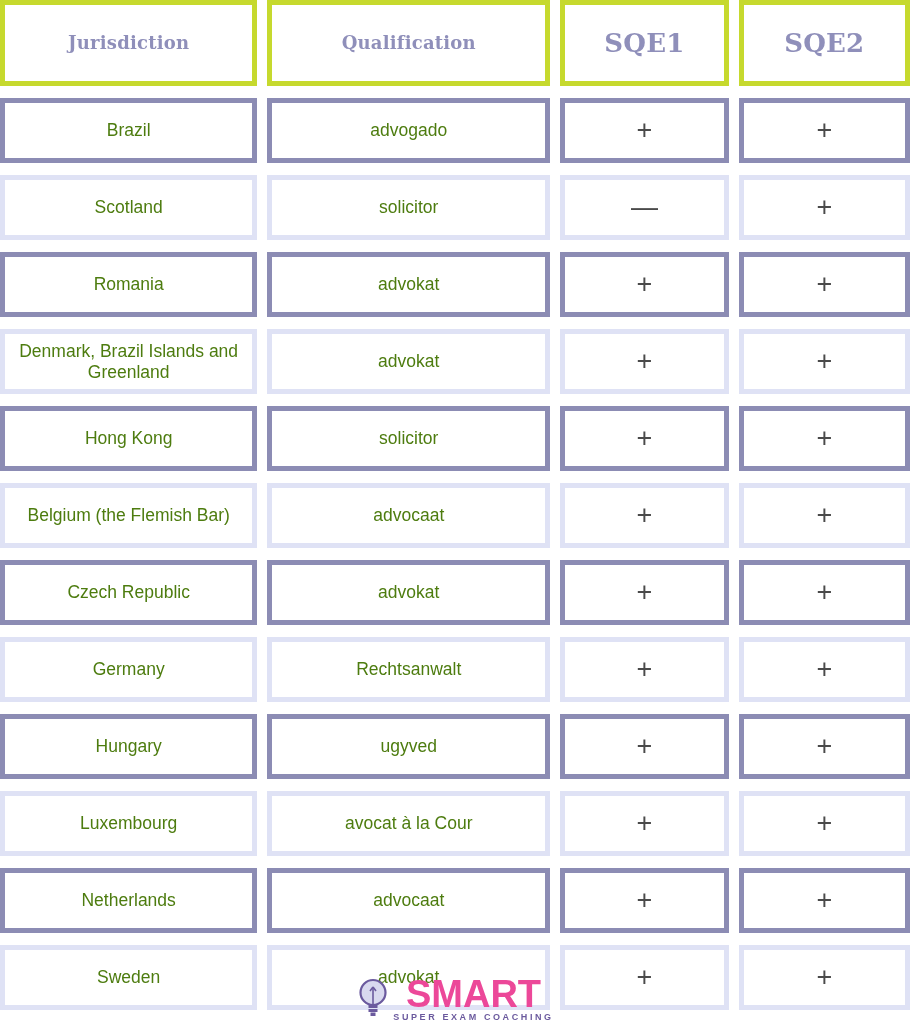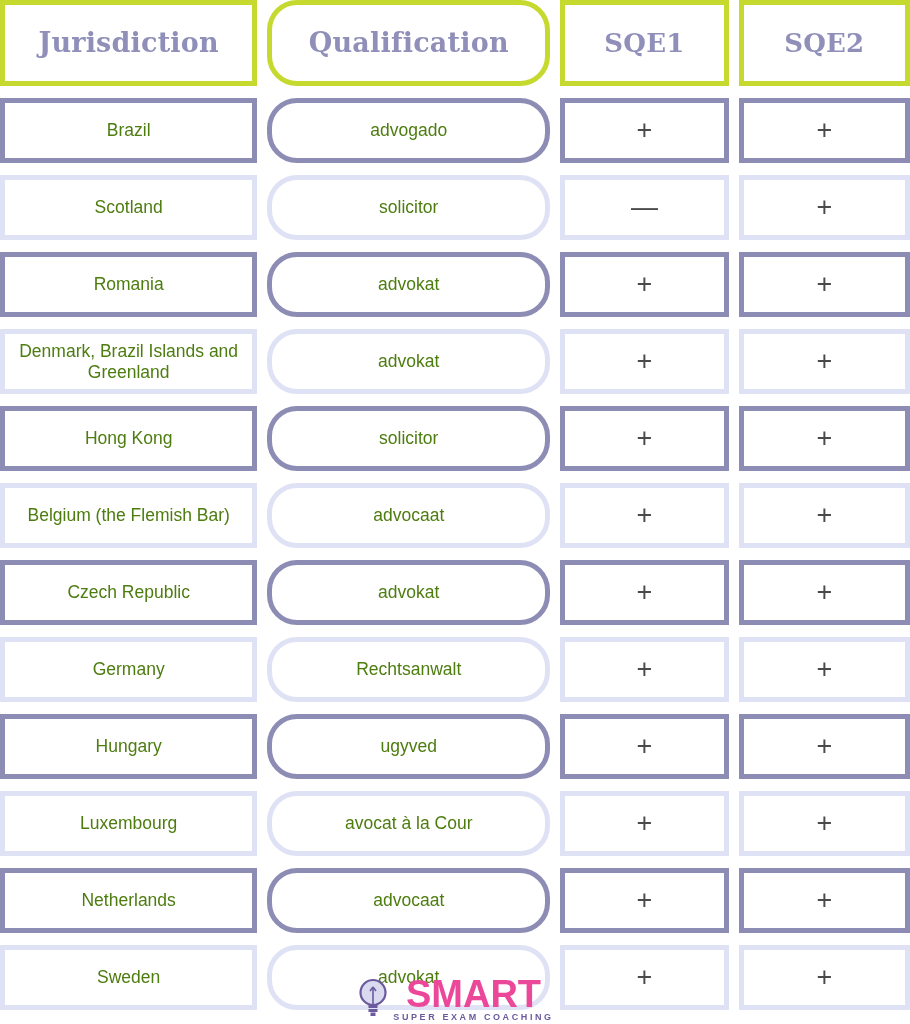--- a/index.html
+++ b/index.html
@@ -32,34 +32,34 @@
   .cell {
     background: #ffffff;
     display: flex;
     align-items: center;
     justify-content: center;
     text-align: center;
     height: 65px;
     padding: 2px 6px;
   }
   .col-1 { width: 271px; }
-  .col-2 { width: 298px; border-radius: 30px; }
+  .col-2 { width: 298px; }
   .col-3 { width: 177px; }
   .col-4 { width: 180px; }
 
   
   .header-row .cell {
     border: 5px solid #c6d92e;
     height: 86px;
   }
   .header-text {
     color: #8f8fba;
     font-family: "DejaVu Serif", "Liberation Serif", serif;
     font-weight: bold;
-    font-size: 27px;
+    font-size: 18px;
     letter-spacing: 0.2px;
     line-height: 1.1;
   }
   .header-row .col-3 .header-text,
   .header-row .col-4 .header-text { font-size: 26px; }
 
   
   .row-dark .cell { border: 5px solid #8c8cb4; }
   .row-light .cell { border: 5px solid #dfe2f5; }
 

